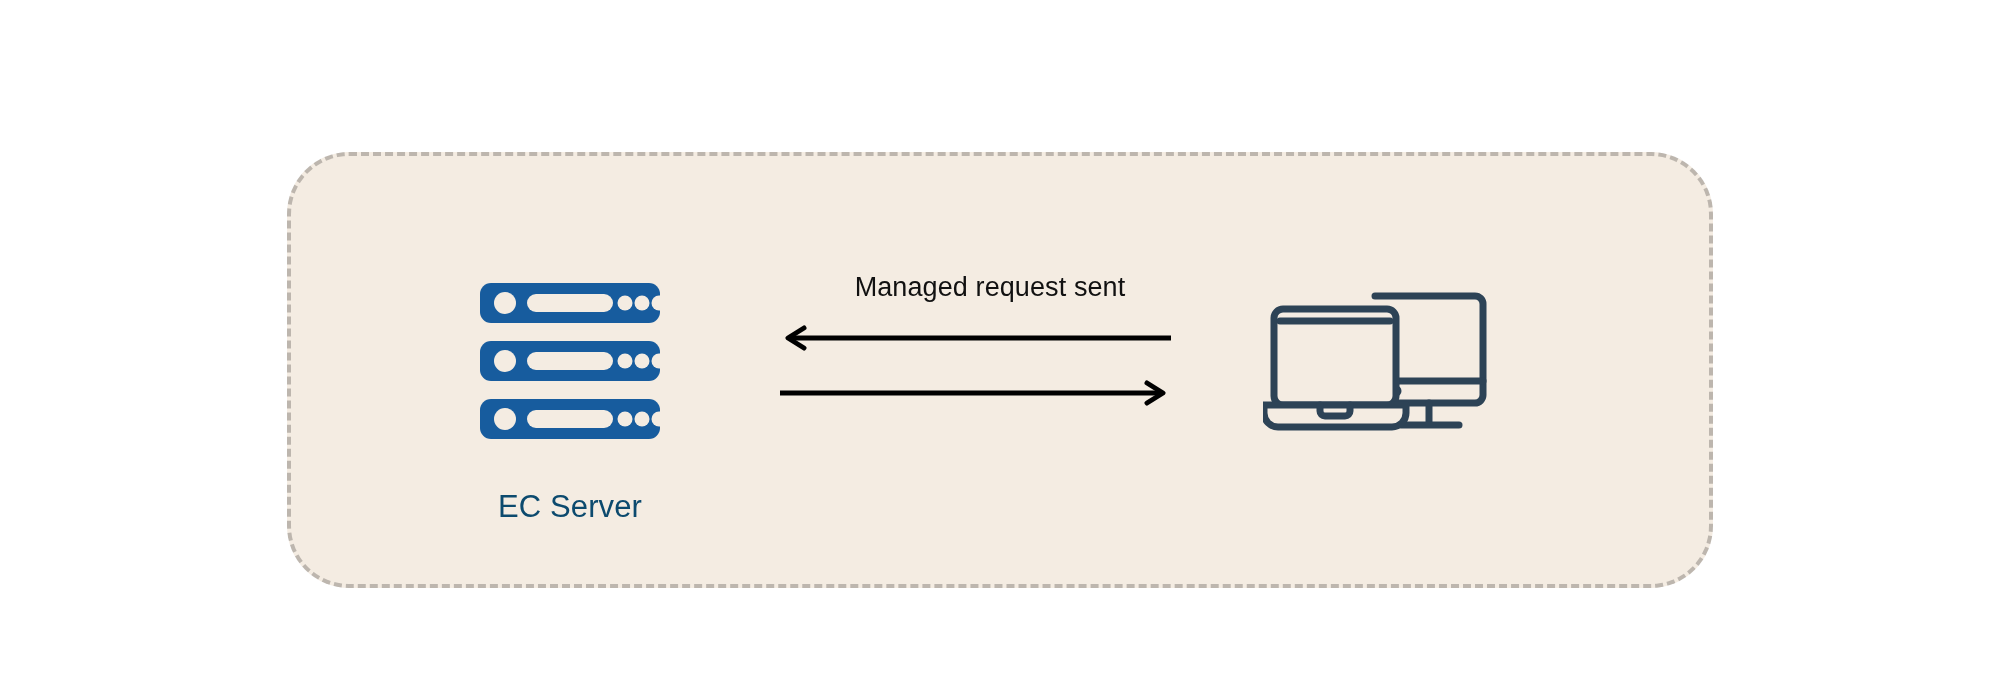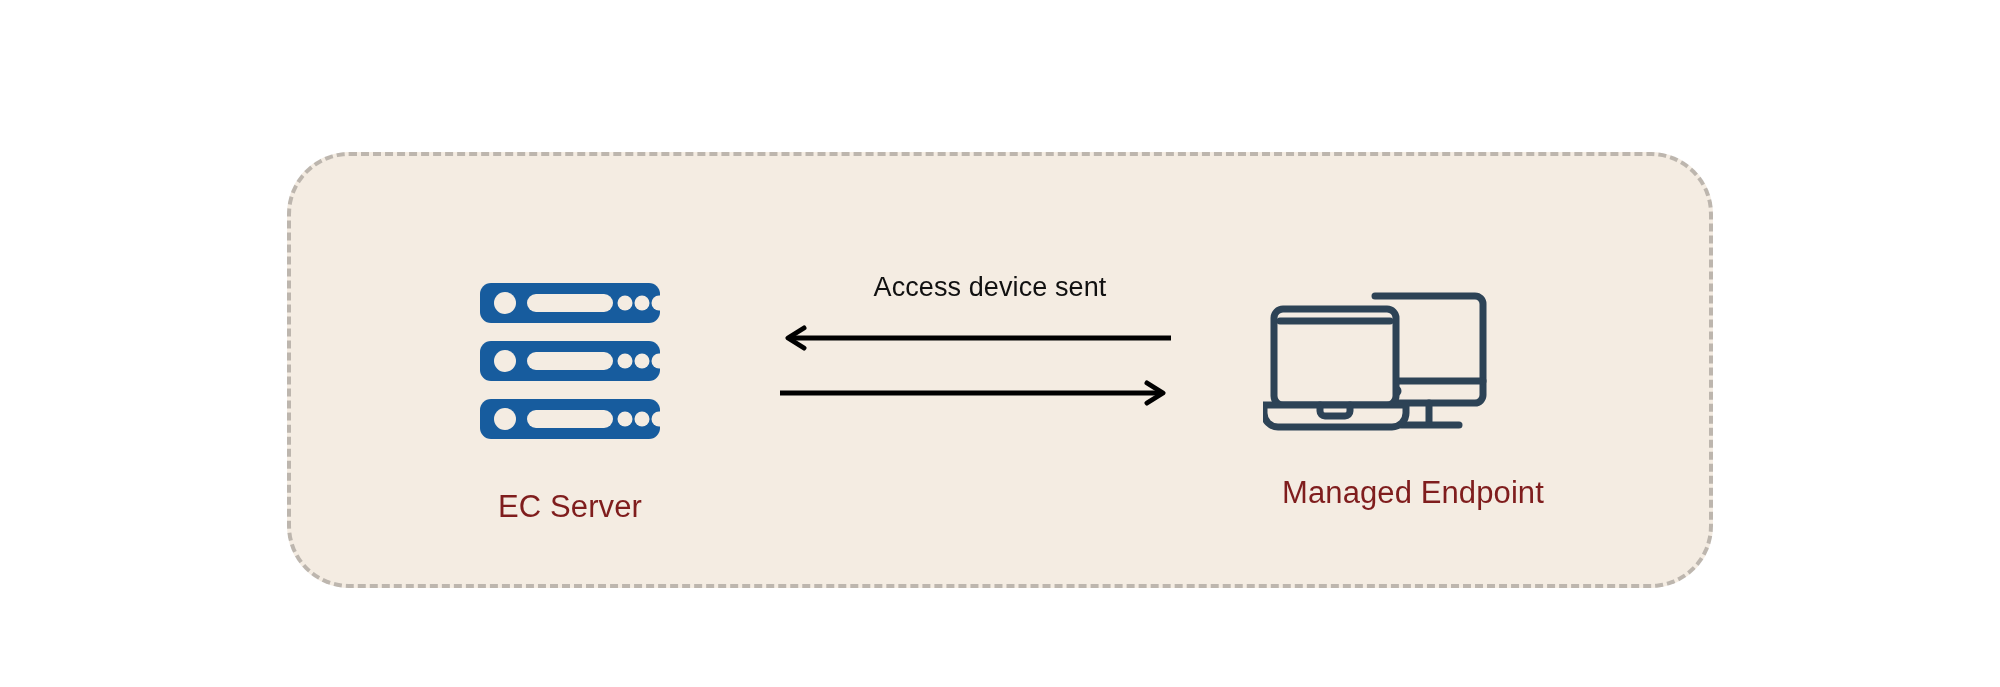--- a/index.html
+++ b/index.html
@@ -55,21 +55,21 @@
   }
 
   .node-icon {
     display: block;
   }
 
   .node-label {
     margin-top: 18px;
     font-size: 31px;
     line-height: 1.15;
-    color: #7f1d1d;
+    color: #0c4a6e;
     letter-spacing: 0.1px;
     white-space: nowrap;
     text-align: center;
   }
 
   #node-ec-server .node-label { margin-top: 42px; }
   #node-managed-endpoint .node-label { margin-top: 28px; }
 
   
   #flow-group {
@@ -162,26 +162,25 @@
 
             <path d="M17 38 H127"></path>
 
             <path d="M1 122 H143 a0 0 0 0 1 0 0 v8 a14 14 0 0 1 -14 14 H15 a14 14 0 0 1 -14 -14 v-8 z" fill="#f4ece2"></path>
 
             <path d="M57 122 v6 a5 5 0 0 0 5 5 H82 a5 5 0 0 0 5 -5 v-6"></path>
           </g>
         </g>
       </svg>
     </div>
-    <div class="node-label">Managed Endpoint</div>
   </div>
 
   <div id="flow-group">
 
-    <div class="flow-caption" id="caption-request">Access device sent</div>
+    <div class="flow-caption" id="caption-request">Managed request sent</div>
 
     <div class="flow-arrow" id="arrow-request">
       <svg width="395" height="26" viewBox="0 0 395 26" xmlns="http://www.w3.org/2000/svg">
         <g stroke="#000000" fill="none" stroke-width="5">
           <line x1="12" y1="13" x2="393" y2="13" stroke-linecap="butt"></line>
           <polyline points="26,3 10,13 26,23" stroke-linecap="round" stroke-linejoin="round"></polyline>
         </g>
       </svg>
     </div>
 

